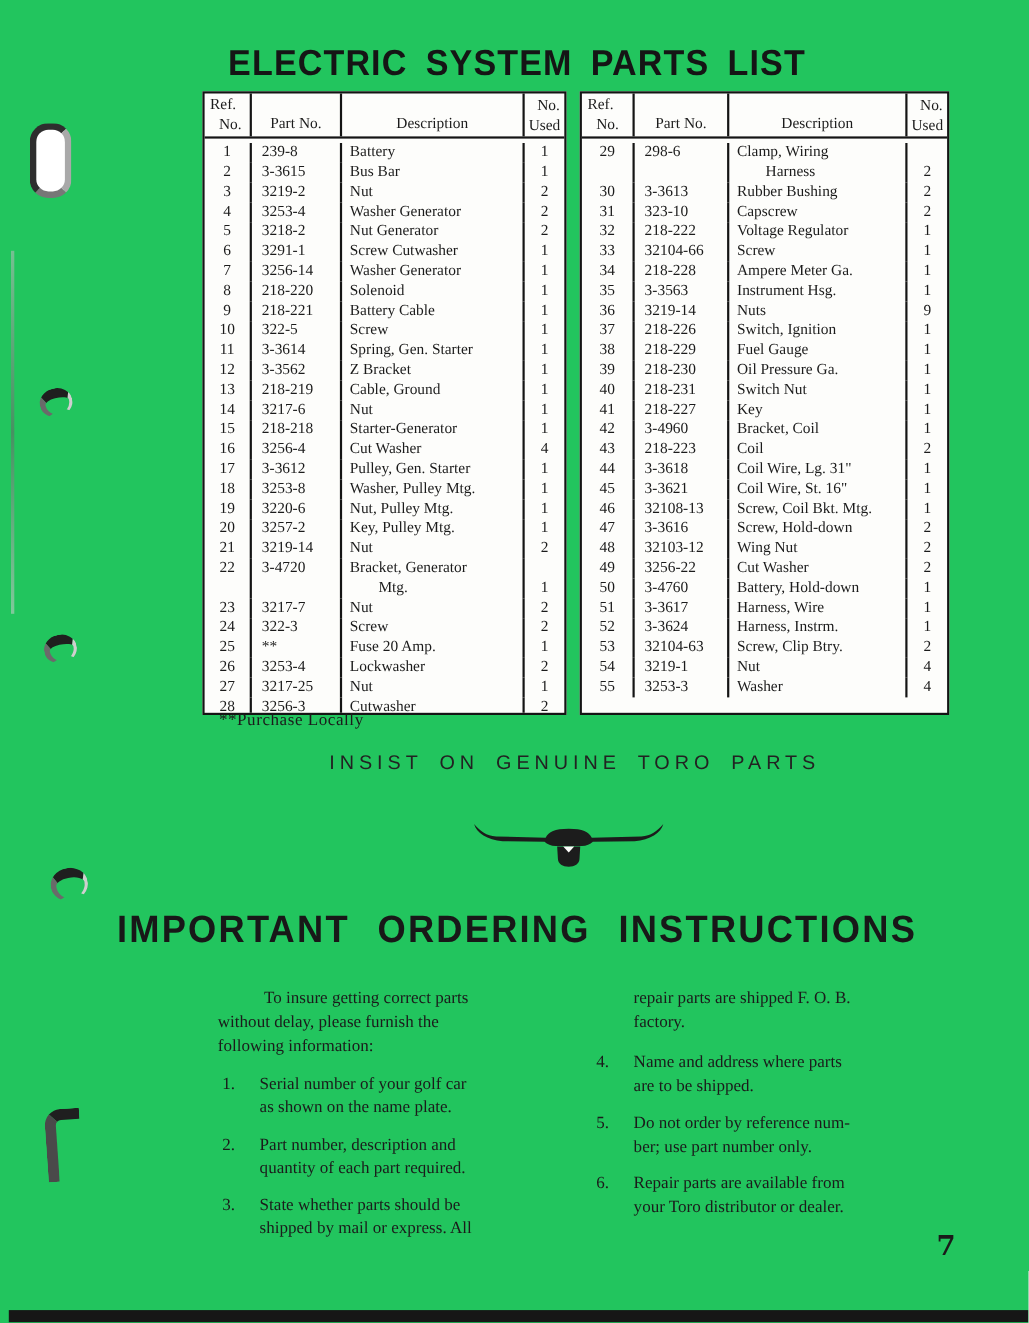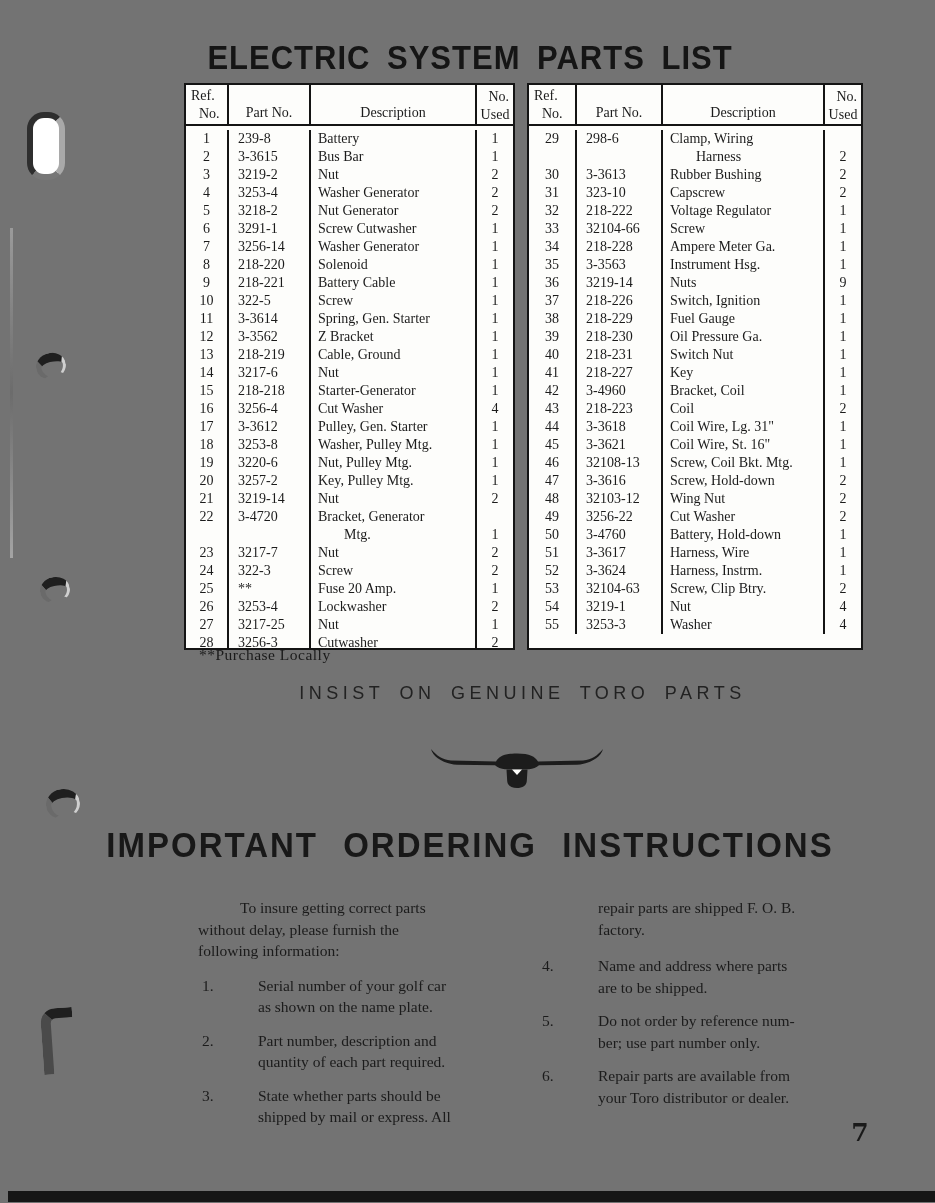--- a/index.html
+++ b/index.html
@@ -1,19 +1,19 @@
 <!DOCTYPE html>
 <html><head>
 <meta charset="utf-8">
 <style>
   html,body{margin:0;padding:0;background:#e8e8e6;}
   .page{
     position:relative;
     width:935px;height:1203px;
-    background:#737373;
+    background:#22c55e;
     overflow:hidden;
     font-family:"Liberation Serif", serif;
     color:#1b1b1b;
   }
 
   
   .doc-title{
     position:absolute; left:90px; top:40px; width:760px;
     text-align:center;
     font-family:"Liberation Sans", sans-serif;
@@ -78,21 +78,21 @@
   .cell.part{ padding-left:9px; }
   .cell.desc{ padding-left:7px; }
   .cell.used{ text-align:center; display:flex; flex-direction:column; justify-content:flex-end; }
   .desc2{ padding-left:26px; }
 
   
   .instr-col{ position:absolute; top:897px; font-size:15.5px; line-height:21.5px; }
   .instr-col.colL{ left:198px; width:330px; }
   .instr-col.colR{ left:538px; width:322px; }
   .instr-intro{ white-space:pre-line; text-indent:42px; margin-bottom:13px; }
-  .instr-item{ display:grid; grid-template-columns:38px 1fr; margin-bottom:12px;gap:22px; }
+  .instr-item{ display:grid; grid-template-columns:38px 1fr; margin-bottom:12px; }
   .instr-item .num{ padding-left:4px; }
   .instr-item .itext{ white-space:pre-line; }
   .instr-item.cont{ margin-bottom:15px; }
 
   
   .logo{ position:absolute; left:428px; top:740px; }
 
   
   .hole{ position:absolute; }
   .hole.ring{

